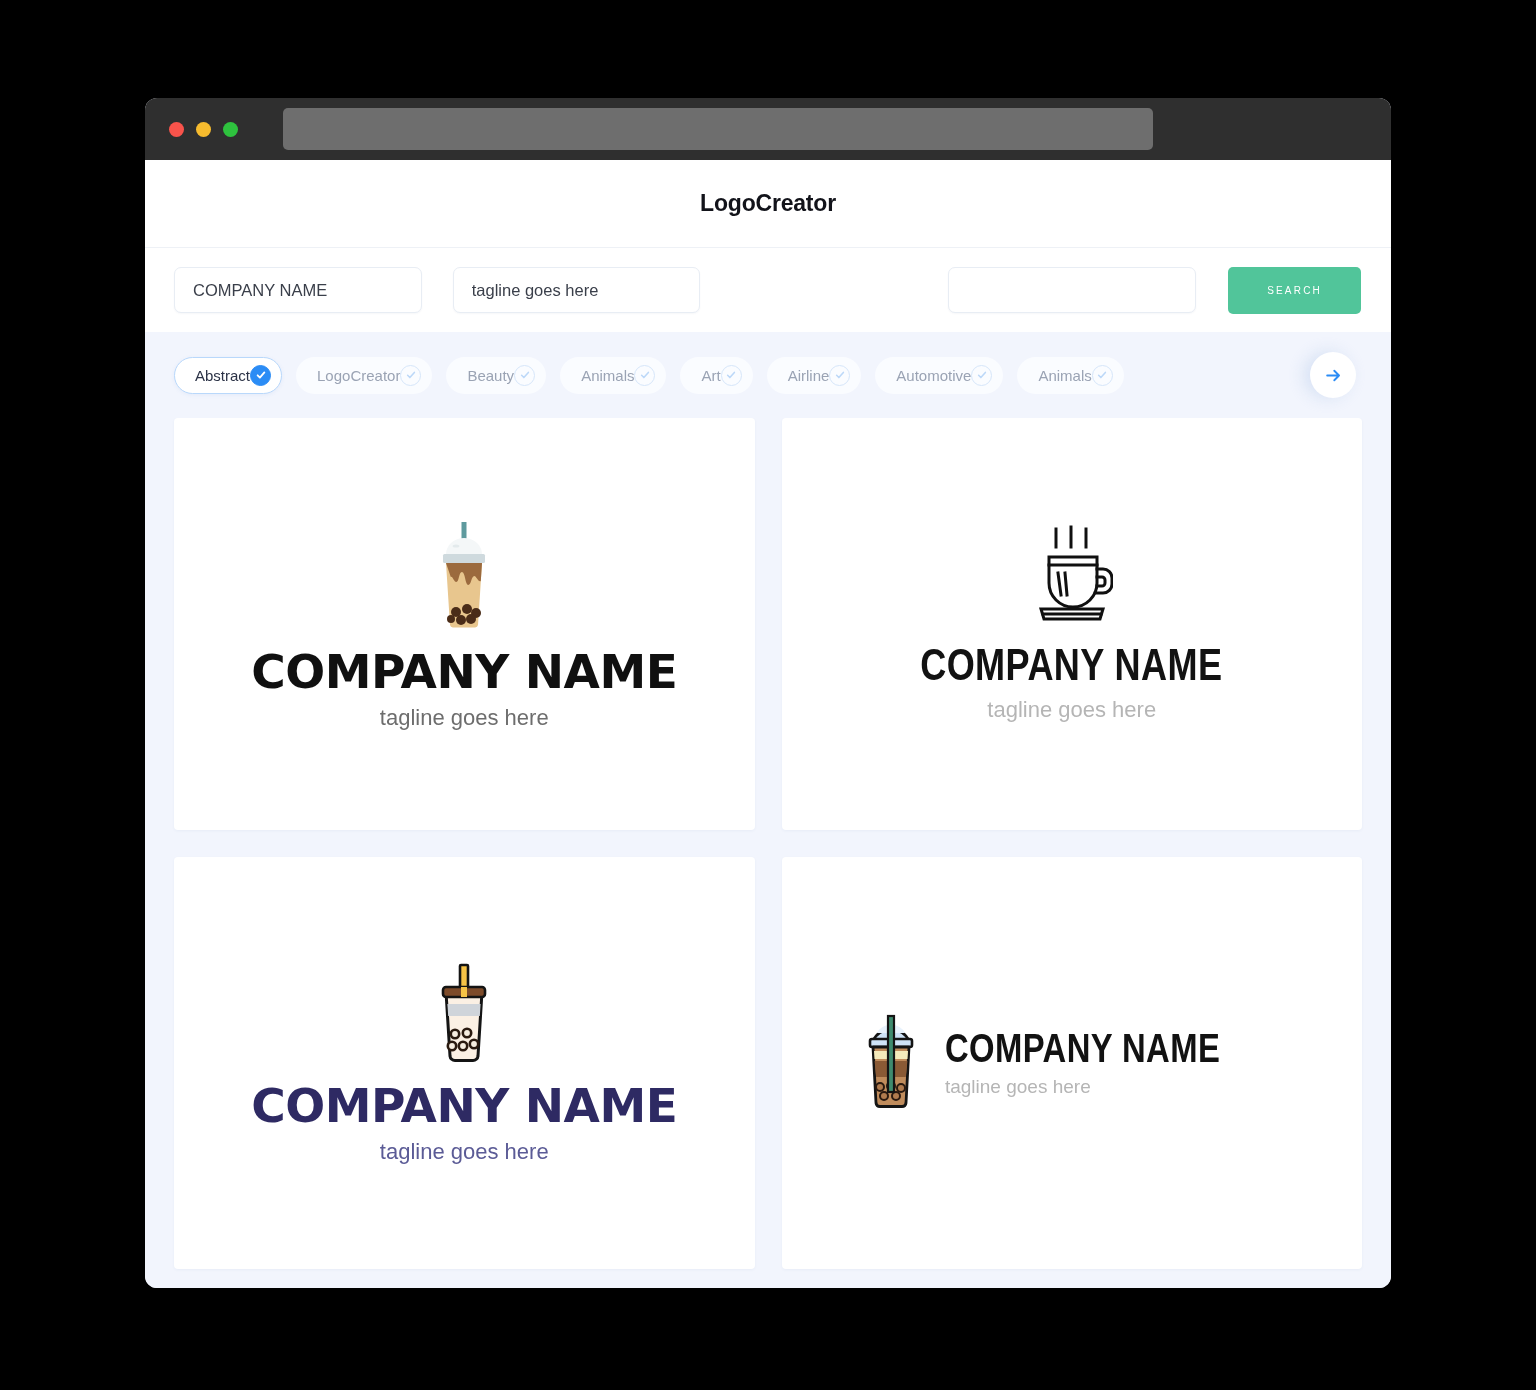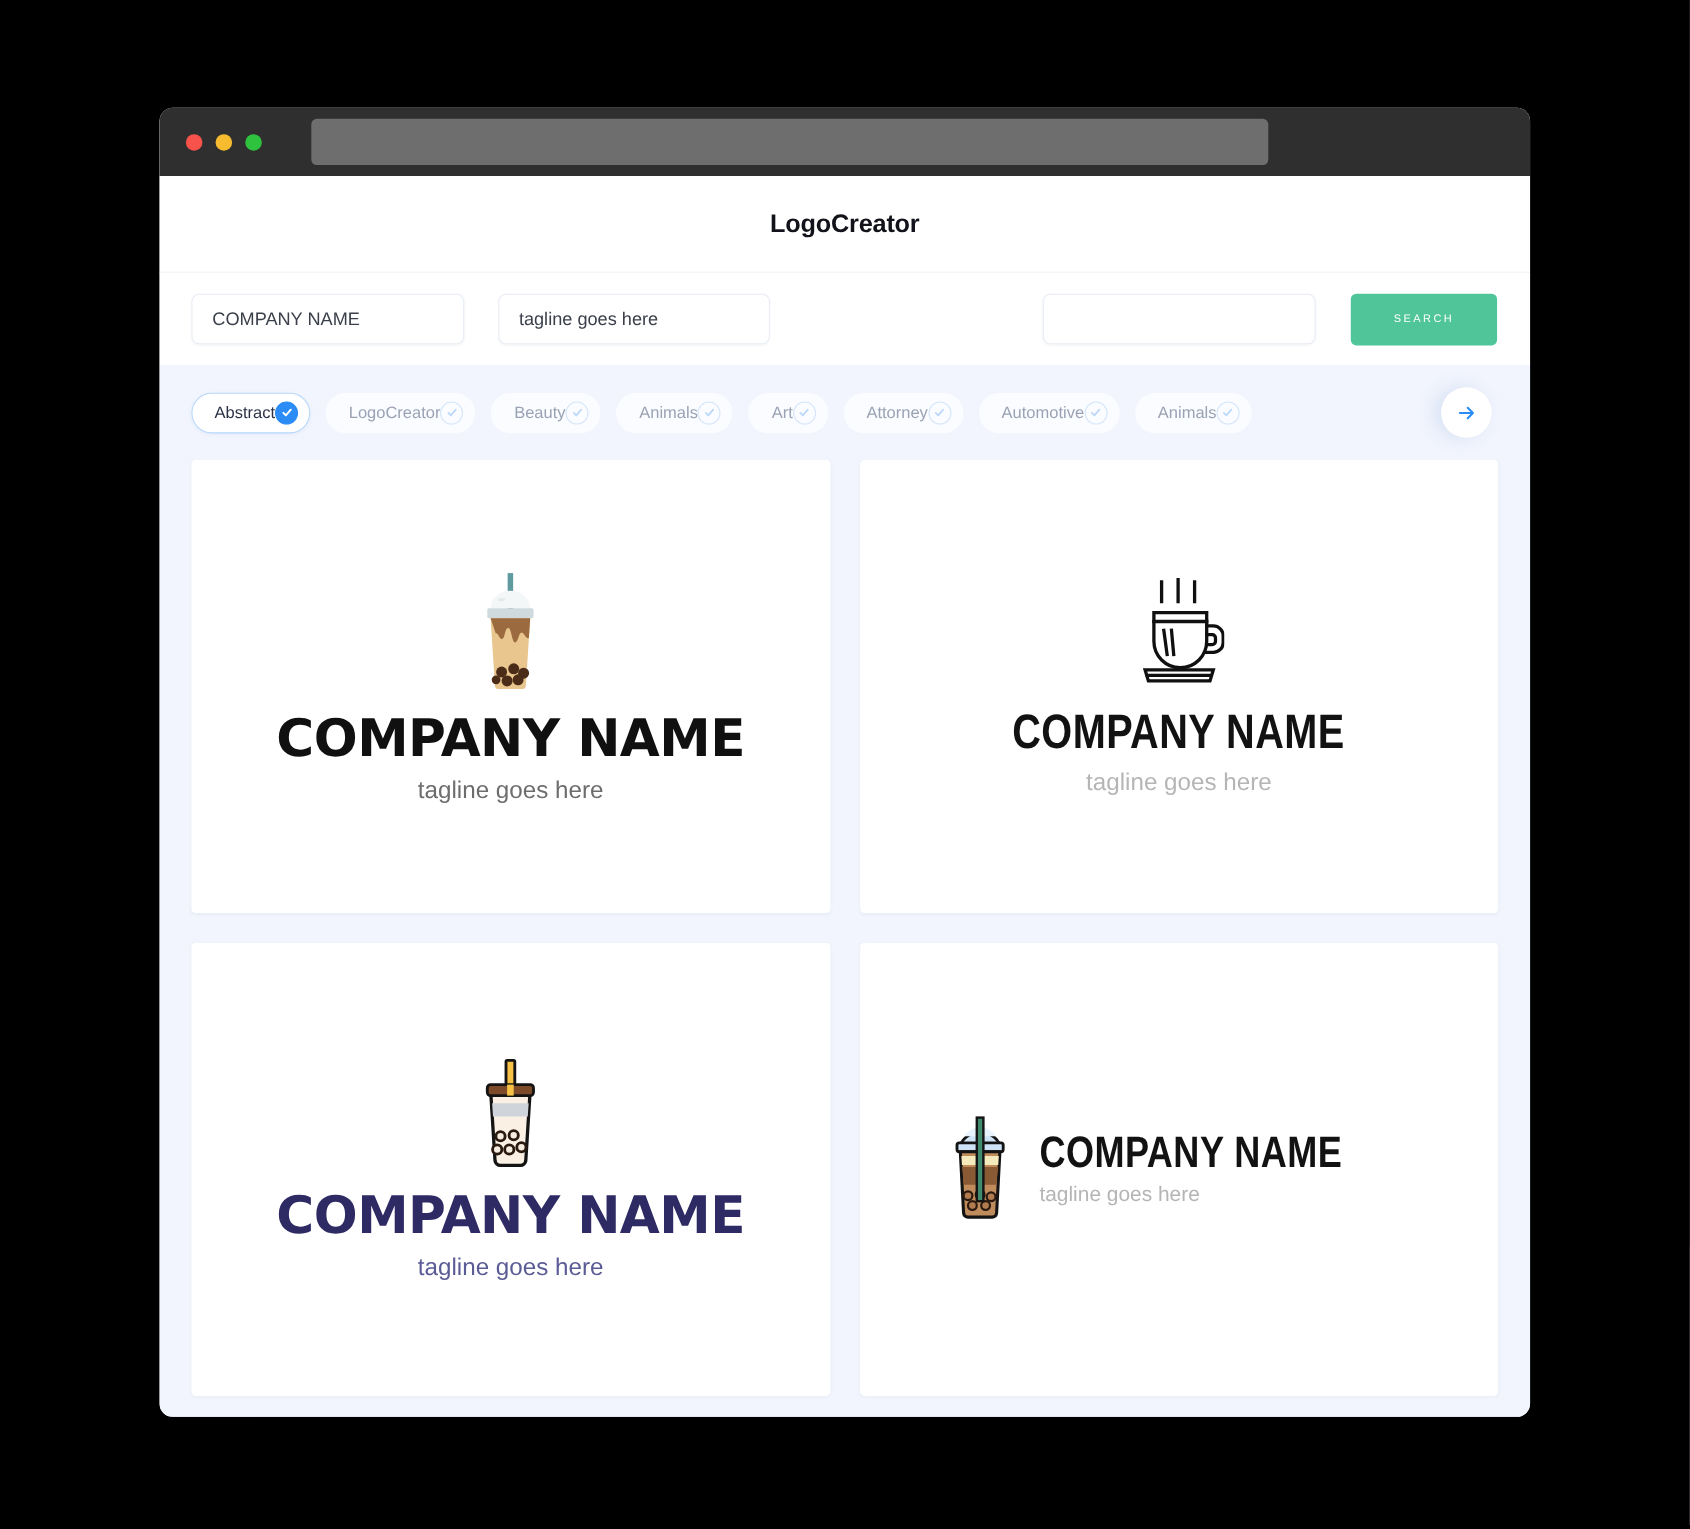--- a/index.html
+++ b/index.html
@@ -214,21 +214,21 @@
           </div>
           <div class="chip">
             <span>Art</span>
             <span class="chip-check">
               <svg viewBox="0 0 16 16">
                 <path class="tick" d="M3.5 8.4l3 3 6-6.8"></path>
               </svg>
             </span>
           </div>
           <div class="chip">
-            <span>Attorney</span>
+            <span>Airline</span>
             <span class="chip-check">
               <svg viewBox="0 0 16 16">
                 <path class="tick" d="M3.5 8.4l3 3 6-6.8"></path>
               </svg>
             </span>
           </div>
           <div class="chip">
             <span>Automotive</span>
             <span class="chip-check">
               <svg viewBox="0 0 16 16">

